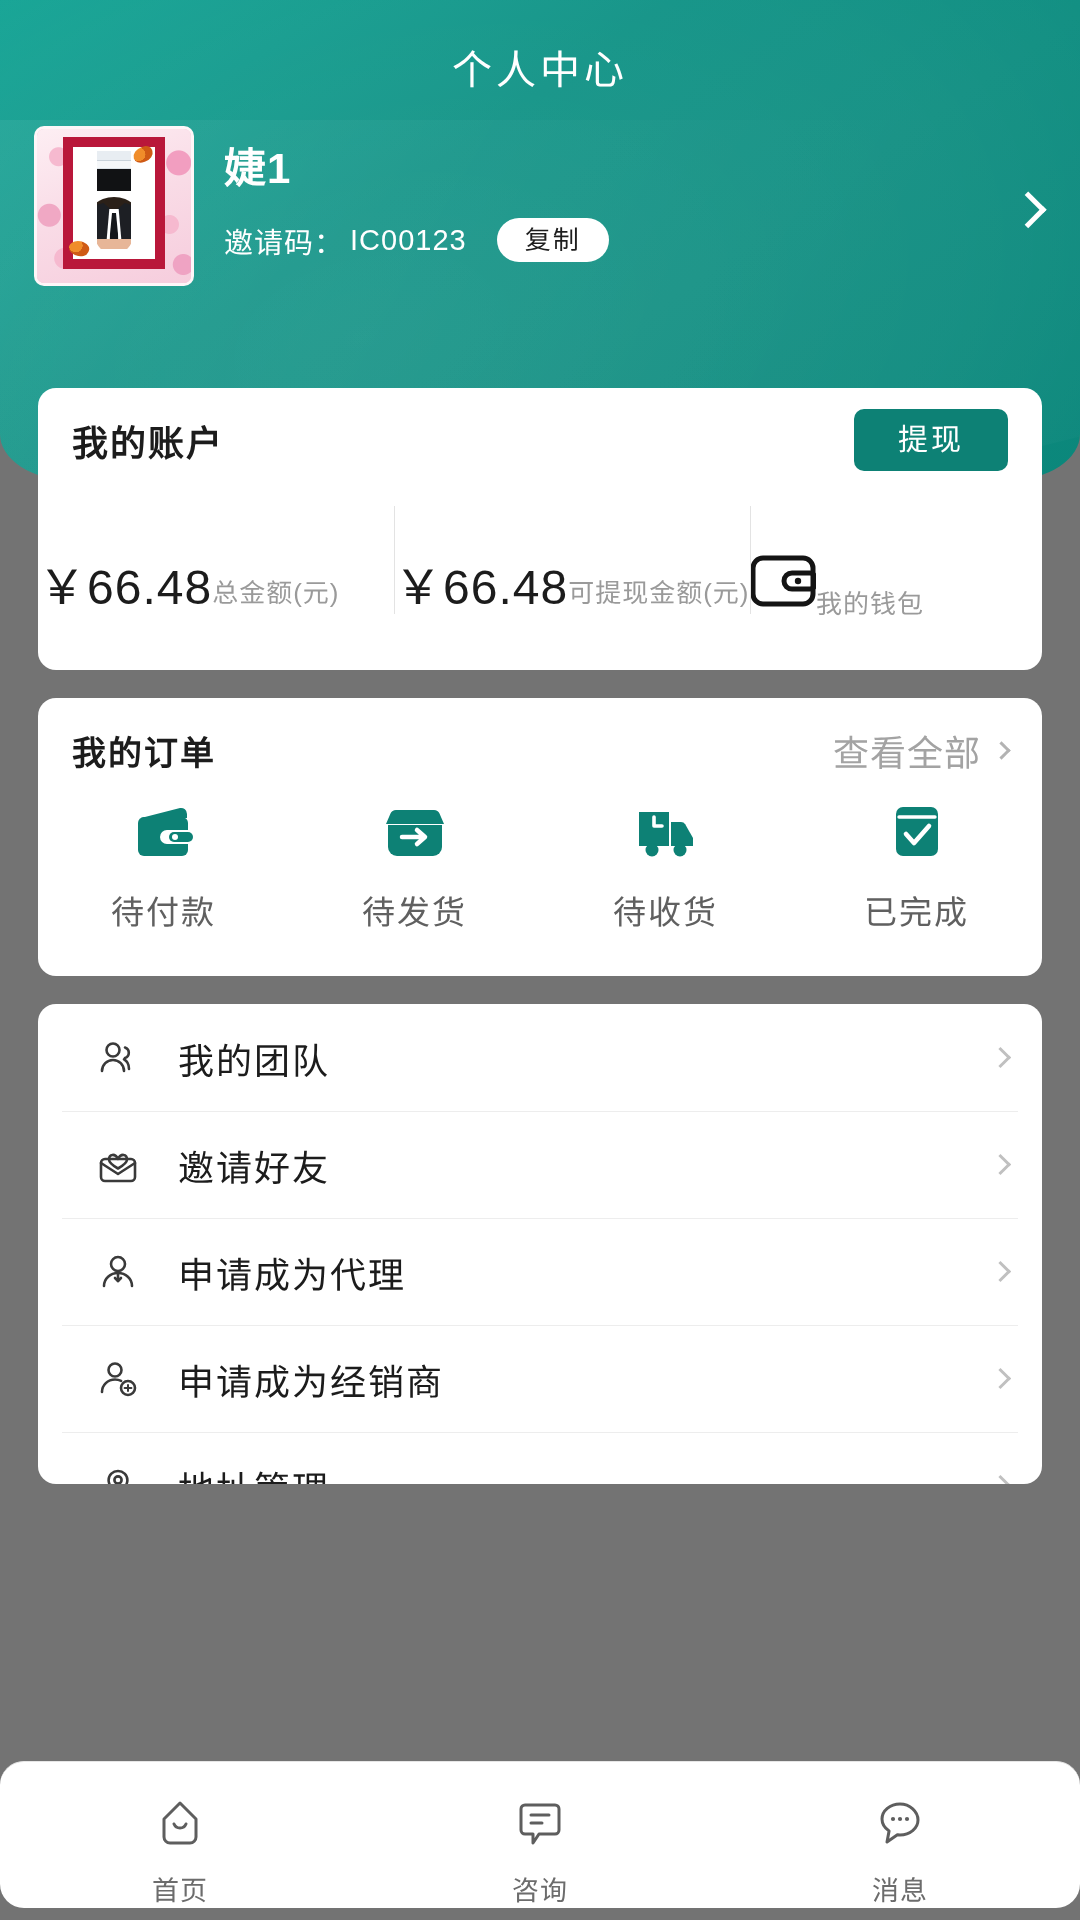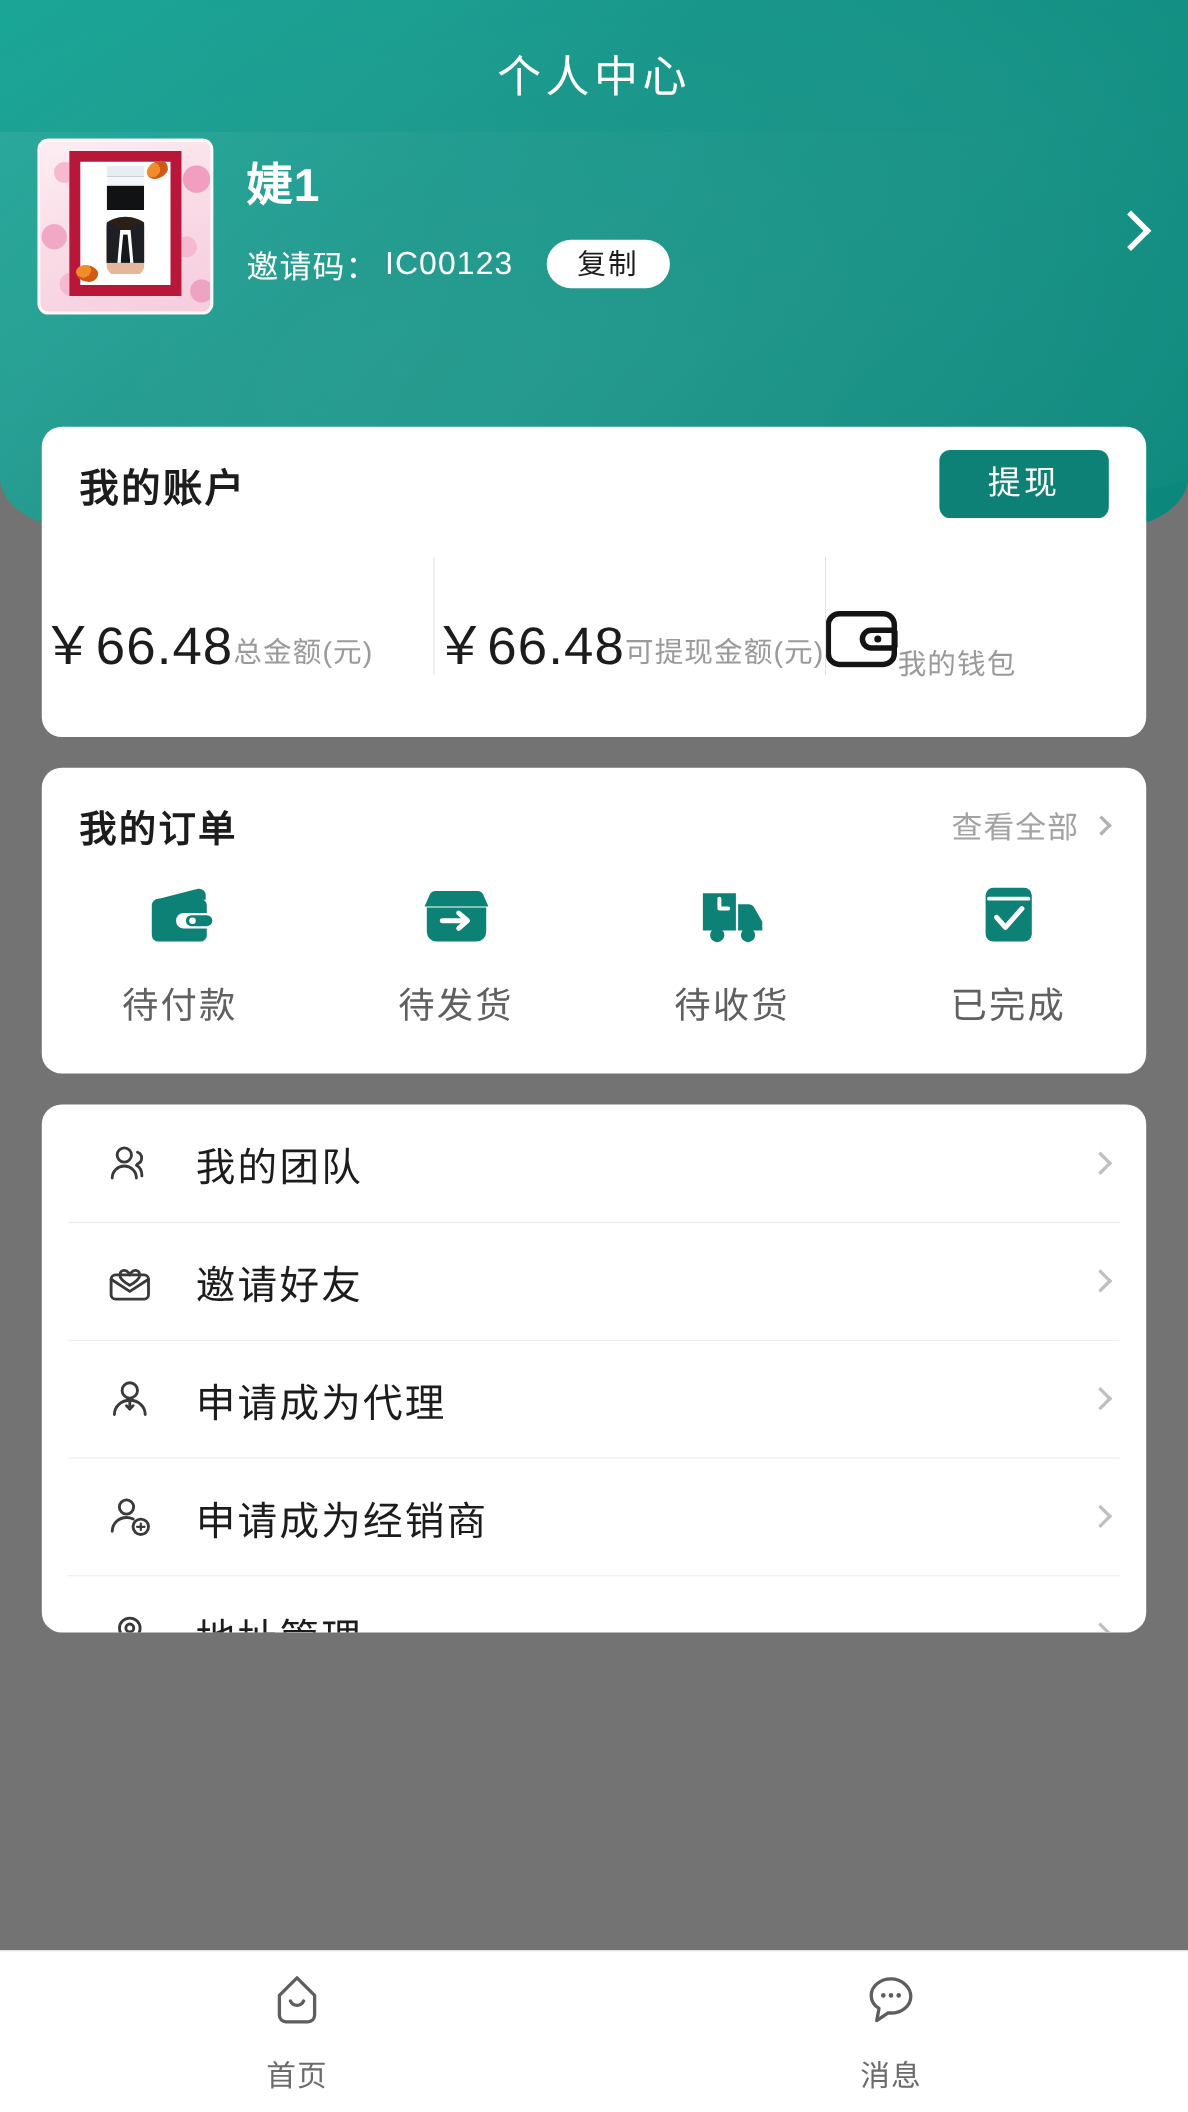--- a/index.html
+++ b/index.html
@@ -159,21 +159,21 @@
   .wallet-label { font-size:26px; color:#9a9a9a; margin-top:36px; letter-spacing:1px; }
 
   
   .orders-card { top:698px; height:278px; }
   .orders-head {
     position:absolute; left:0; top:0; width:100%; height:104px;
     display:flex; align-items:center; justify-content:space-between;
     padding:0 34px;
   }
   .orders-title { font-size:34px; font-weight:700; color:#1c1c1c; letter-spacing:2px; }
-  .orders-all { display:flex; align-items:center; color:#a3a3a3; font-size:28px; letter-spacing:1px;justify-content:space-between; }
+  .orders-all { display:flex; align-items:center; color:#a3a3a3; font-size:36px; letter-spacing:1px;justify-content:space-between; }
   .mini-chevron {
     width:13px; height:13px; margin-left:14px;
     border-top:3px solid #b3b3b3; border-right:3px solid #b3b3b3; rotate:45deg;
   }
   .order-items {
     position:absolute; left:0; top:106px; width:100%;
     display:flex;
   }
   .order-item {
     flex:1; display:flex; flex-direction:column; align-items:center;
@@ -196,23 +196,23 @@
   .menu-label {
     margin-left:38px; font-size:36px; color:#1c1c1c; letter-spacing:2px;
   }
   .menu-chevron {
     margin-left:auto; width:15px; height:15px;
     border-top:3px solid #c0c0c0; border-right:3px solid #c0c0c0; rotate:45deg;
   }
 
   
   .tabbar {
-    position:absolute; left:0; bottom:0; width:1080px; height:147px;
+    position:absolute; left:0; bottom:12px; width:1080px; height:147px;
     background:#ffffff; border-top:1px solid #e6e6e6;
-    display:flex; align-items:center;
+    display:flex; align-items:flex-end;border-radius:24px;
   }
   .tab { flex:1; display:flex; flex-direction:column; align-items:center; }
   .tab-label { font-size:27px; color:#6c6c6c; margin-top:14px; letter-spacing:1px; }
   .tab.active .tab-label { color:#0d8175; }
 </style>
 </head>
 <body>
 
 <div id="app">
 
@@ -417,20 +417,29 @@
     <div class="tab">
       <span>
         <svg width="56" height="56" viewBox="0 0 56 56" fill="none" stroke="#5e5e5e" stroke-width="3" stroke-linecap="round" stroke-linejoin="round">
           <path d="M12 24 L28 8 L44 24 v18a6 6 0 0 1-6 6H18a6 6 0 0 1-6-6z"></path>
           <path d="M22 29a6.5 6.5 0 0 0 12 0"></path>
         </svg>
       </span>
       <span class="tab-label">首页</span>
     </div>
 
+    <div class="tab">
+      <span>
+        <svg width="56" height="56" viewBox="0 0 56 56" fill="none" stroke="#5e5e5e" stroke-width="3" stroke-linecap="round" stroke-linejoin="round">
+          <path d="M13 10h30a4 4 0 0 1 4 4v21a4 4 0 0 1-4 4H27l-6 9v-9h-8a4 4 0 0 1-4-4V14a4 4 0 0 1 4-4z"></path>
+          <path d="M19 20h18M19 28h11"></path>
+        </svg>
+      </span>
+      <span class="tab-label">咨询</span>
+    </div>
 
     <div class="tab">
       <span>
         <svg width="56" height="56" viewBox="0 0 56 56" fill="none" stroke="#5e5e5e" stroke-width="3" stroke-linecap="round" stroke-linejoin="round">
           <path d="M28 9c-9.9 0-18 6.7-18 15 0 4.8 2.8 9.1 7.1 11.9L15 47l10.4-7.2c.9.1 1.7.2 2.6.2 9.9 0 18-6.7 18-15S37.9 9 28 9z"></path>
           <circle cx="21" cy="24" r="2.1" fill="#5e5e5e" stroke="none"></circle>
           <circle cx="28" cy="24" r="2.1" fill="#5e5e5e" stroke="none"></circle>
           <circle cx="35" cy="24" r="2.1" fill="#5e5e5e" stroke="none"></circle>
         </svg>
       </span>

